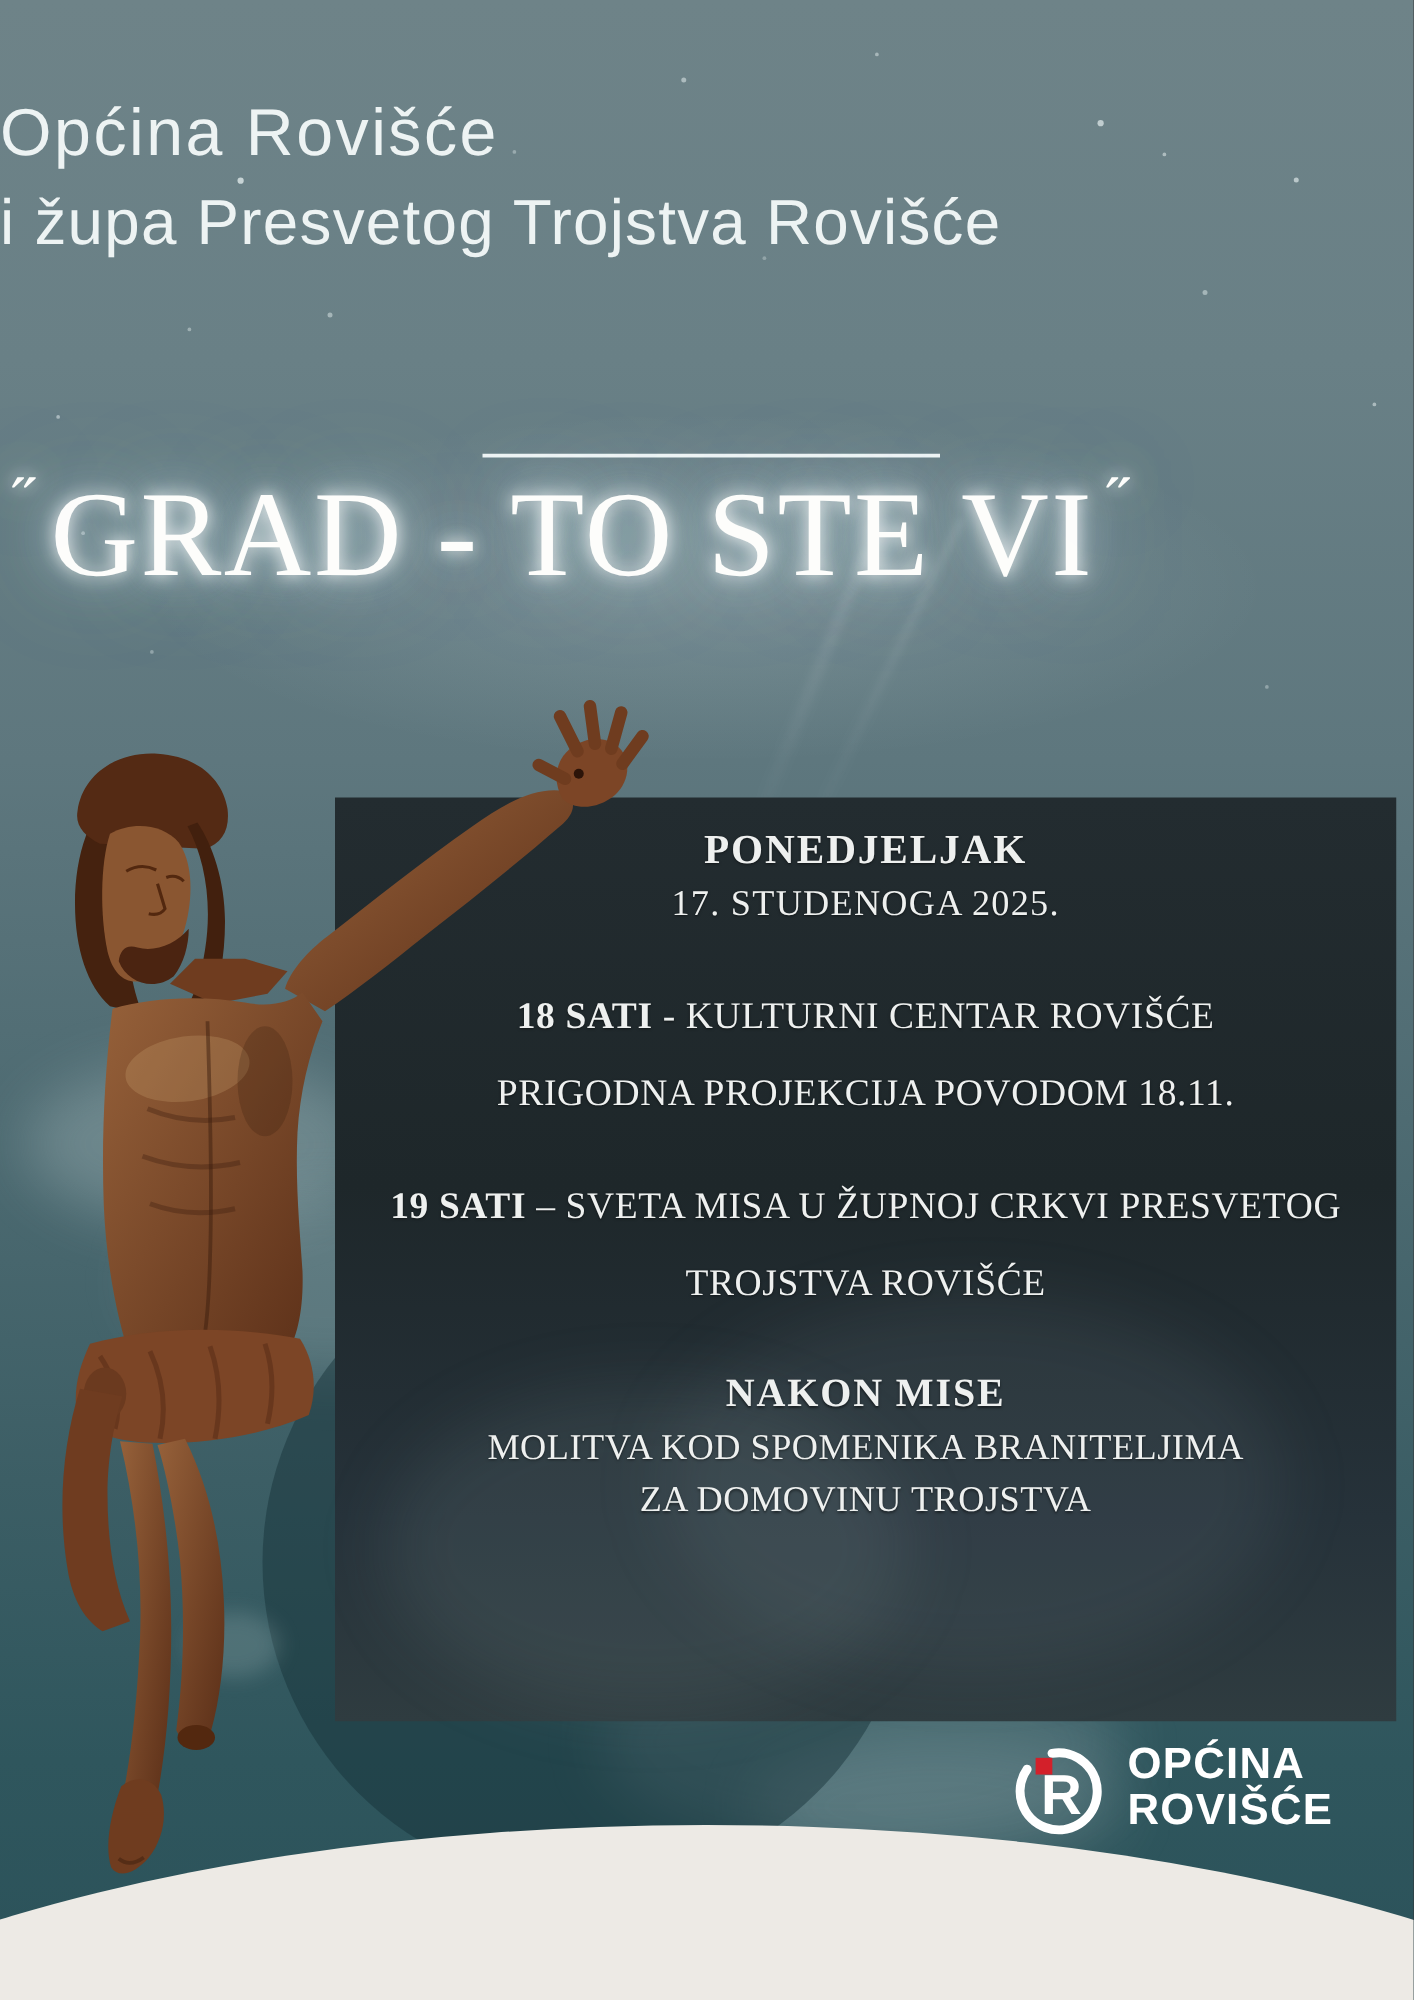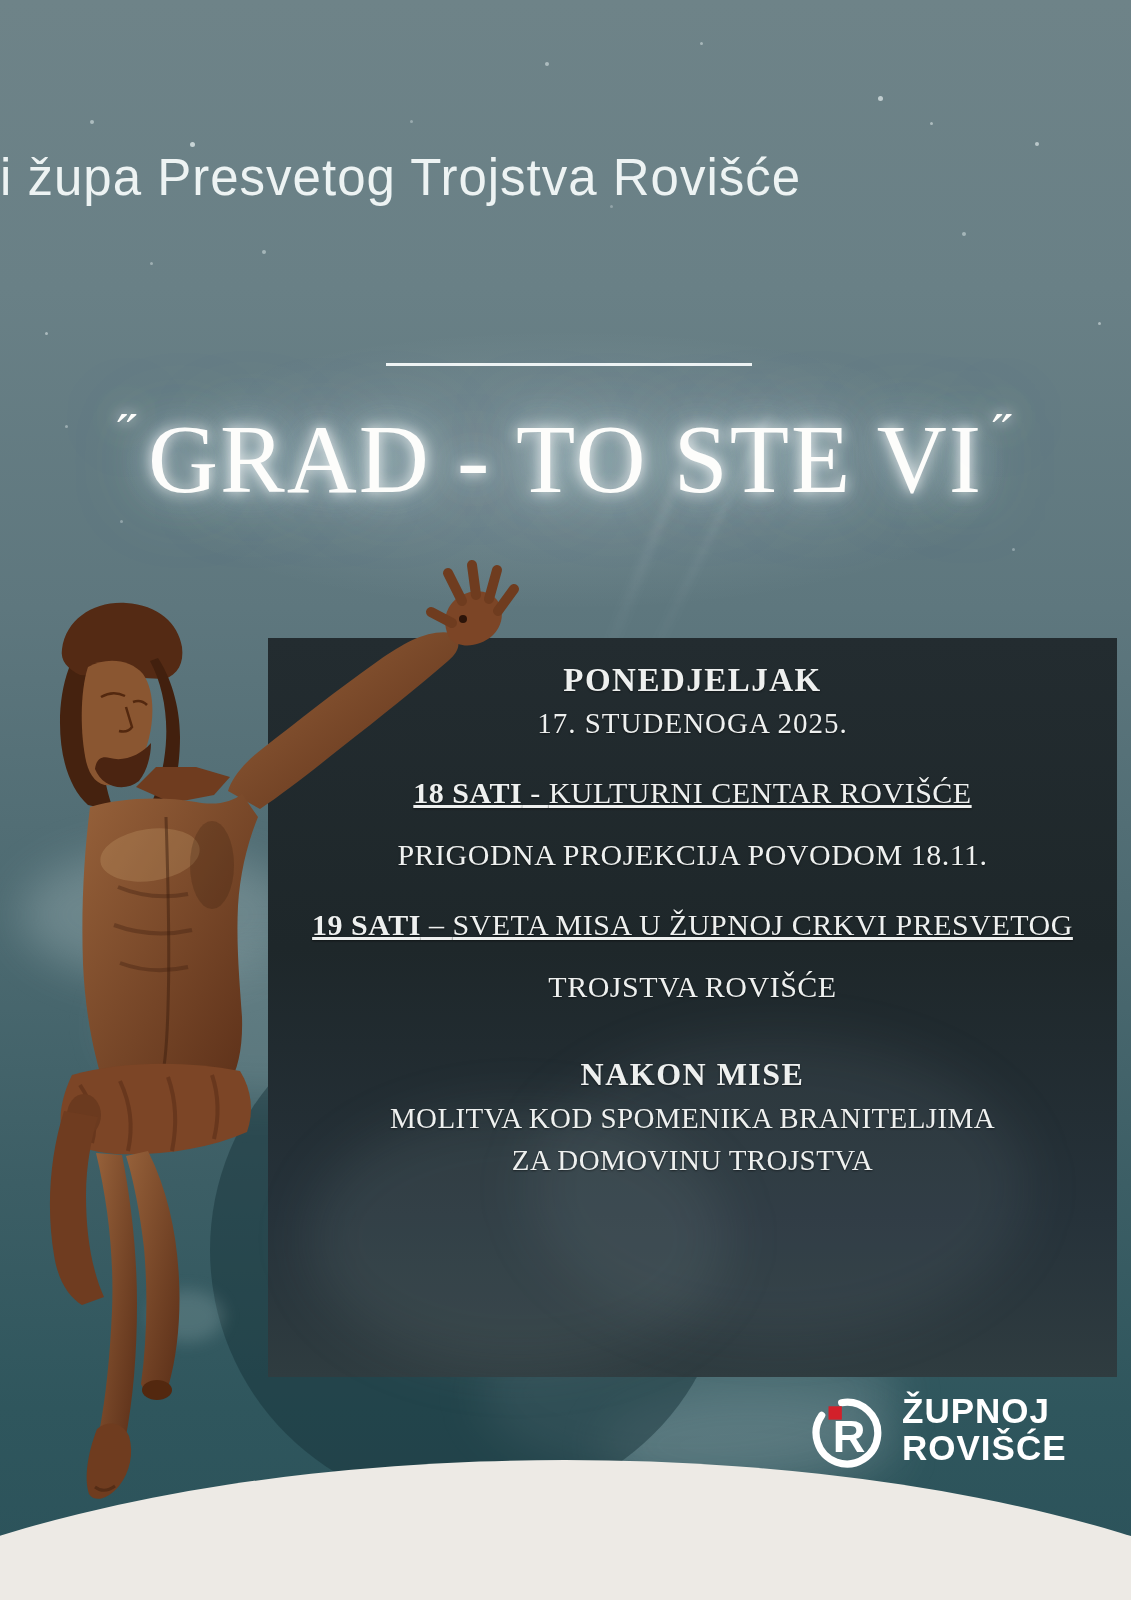--- a/index.html
+++ b/index.html
@@ -15,35 +15,35 @@
         background:radial-gradient(closest-side,rgba(235,248,250,0.16),rgba(235,248,250,0));}
   .cloud{position:absolute;border-radius:50%;filter:blur(22px);z-index:2;}
   .deco-circle{position:absolute;border-radius:50%;z-index:2;}
   .h-line1{position:absolute;left:0;top:76px;width:100%;font-family:"Liberation Sans",sans-serif;
            font-size:53px;letter-spacing:2px;color:#edf3f3;}
   .h-line2{position:absolute;left:0;top:148px;width:100%;font-family:"Liberation Sans",sans-serif;
            font-size:51px;letter-spacing:1px;color:#edf3f3;}
   .h-sub{position:absolute;left:0;top:247px;width:100%;font-size:31px;letter-spacing:3.5px;color:#f3f6f6;}
   .divider{position:absolute;left:386px;top:363px;width:366px;height:3px;background:#f5fafa;opacity:.95;z-index:3;}
 
-  .title{position:absolute;left:0;top:404px;width:100%;text-align:center;z-index:3;color:#fdfdfb;
+  .title{position:absolute;left:0;top:372px;width:100%;z-index:3;color:#fdfdfb;
          font-size:97px;letter-spacing:2px;white-space:nowrap;
          text-shadow:0 0 14px rgba(255,255,255,.95),0 0 36px rgba(215,238,243,.75),0 0 70px rgba(195,228,235,.55);font-family:Liberation Serif, serif;}
   .title .q{font-size:55px;position:relative;top:-40px;margin:0 10px;}
 
   .panel{position:absolute;left:268px;top:638px;width:849px;height:739px;z-index:3;
          background:linear-gradient(180deg,#232c30 0%,#1e272a 42%,#26323a 78%,#2f3c40 100%);}
   .panel .smoke{position:absolute;border-radius:50%;filter:blur(26px);}
   .p-text{position:absolute;left:268px;top:638px;width:849px;height:739px;z-index:4;
           display:flex;flex-direction:column;align-items:center;color:#eef0ef;white-space:nowrap;
           text-shadow:0 1px 2px rgba(0,0,0,.5);}
   .p-day{margin-top:24px;font-size:33px;font-weight:700;letter-spacing:1.5px;}
   .p-date{margin-top:8px;font-size:29px;letter-spacing:1px;}
   .p-line{font-size:30px;letter-spacing:.5px;}
-  .gap-lg{margin-top:36px;text-decoration:underline;}
+  .gap-lg{margin-top:56px;}
   .gap-sm{margin-top:28px;}
   .p-bold{font-weight:700;}
   .p-nakon{margin-top:52px;font-size:32px;font-weight:700;letter-spacing:1.5px;}
   .p-after{margin-top:9px;font-size:29px;letter-spacing:.4px;}
 
   .statue{position:absolute;left:0;top:555px;width:520px;height:950px;z-index:6;}
 
   .curve{position:absolute;left:-310px;top:1460px;width:1750px;height:640px;border-radius:50%;
          background:#edeae5;z-index:5;}
 
@@ -62,20 +62,21 @@
   <div class="glow"></div>
 
   <div class="cloud" style="left:20px;top:850px;width:280px;height:130px;background:rgba(225,235,236,0.22);"></div>
   <div class="cloud" style="left:110px;top:950px;width:320px;height:150px;background:rgba(225,235,236,0.16);"></div>
   <div class="cloud" style="left:480px;top:1310px;width:420px;height:170px;background:rgba(200,214,215,0.16);"></div>
   <div class="cloud" style="left:600px;top:1390px;width:300px;height:110px;background:rgba(210,222,222,0.14);"></div>
 
   <div class="deco-circle" style="left:210px;top:990px;width:520px;height:520px;background:rgba(20,47,53,0.45);"></div>
   <div class="deco-circle" style="left:150px;top:1290px;width:74px;height:52px;background:rgba(205,223,223,0.18);filter:blur(8px);"></div>
 
+  <div class="h-line1">Općina Rovišće</div>
   <div class="h-line2">i župa Presvetog Trojstva Rovišće</div>
   <div class="divider"></div>
 
   <div class="title"><span class="q">˝</span><span>GRAD - TO STE VI</span><span class="q">˝</span></div>
 
   <div class="panel">
     <div class="smoke" style="left:260px;top:400px;width:500px;height:300px;background:rgba(150,170,175,0.10);"></div>
     <div class="smoke" style="left:40px;top:470px;width:420px;height:260px;background:rgba(140,160,165,0.13);"></div>
   </div>
 
@@ -146,21 +147,21 @@
 
   <div class="curve"></div>
 
   <div class="logo">
     <svg class="logo-ring" viewBox="0 0 72 72" xmlns="http://www.w3.org/2000/svg">
       <path d="M30.8,6.5 A30,30 0 1 1 11.4,18.8" fill="none" stroke="#ffffff" stroke-width="7" stroke-linecap="round"></path>
       <rect x="18" y="10" width="13" height="13" fill="#d3202a"></rect>
       <text x="38" y="54" text-anchor="middle" font-family="Liberation Sans, sans-serif" font-weight="bold" font-size="44" fill="#ffffff">R</text>
     </svg>
     <div class="logo-text">
-      <div>ŽUPNOJ</div>
+      <div>OPĆINA</div>
       <div>ROVIŠĆE</div>
     </div>
   </div>
 
 <div class="star" style="left: 90px; top: 120px; width: 4px; height: 4px; opacity: 0.5;"></div>
     <div class="star" style="left: 190px; top: 142px; width: 5px; height: 5px; opacity: 0.7;"></div>
     <div class="star" style="left: 262px; top: 250px; width: 4px; height: 4px; opacity: 0.45;"></div>
     <div class="star" style="left: 150px; top: 262px; width: 3px; height: 3px; opacity: 0.4;"></div>
     <div class="star" style="left: 45px; top: 332px; width: 3px; height: 3px; opacity: 0.5;"></div>
     <div class="star" style="left: 65px; top: 425px; width: 3px; height: 3px; opacity: 0.4;"></div>

